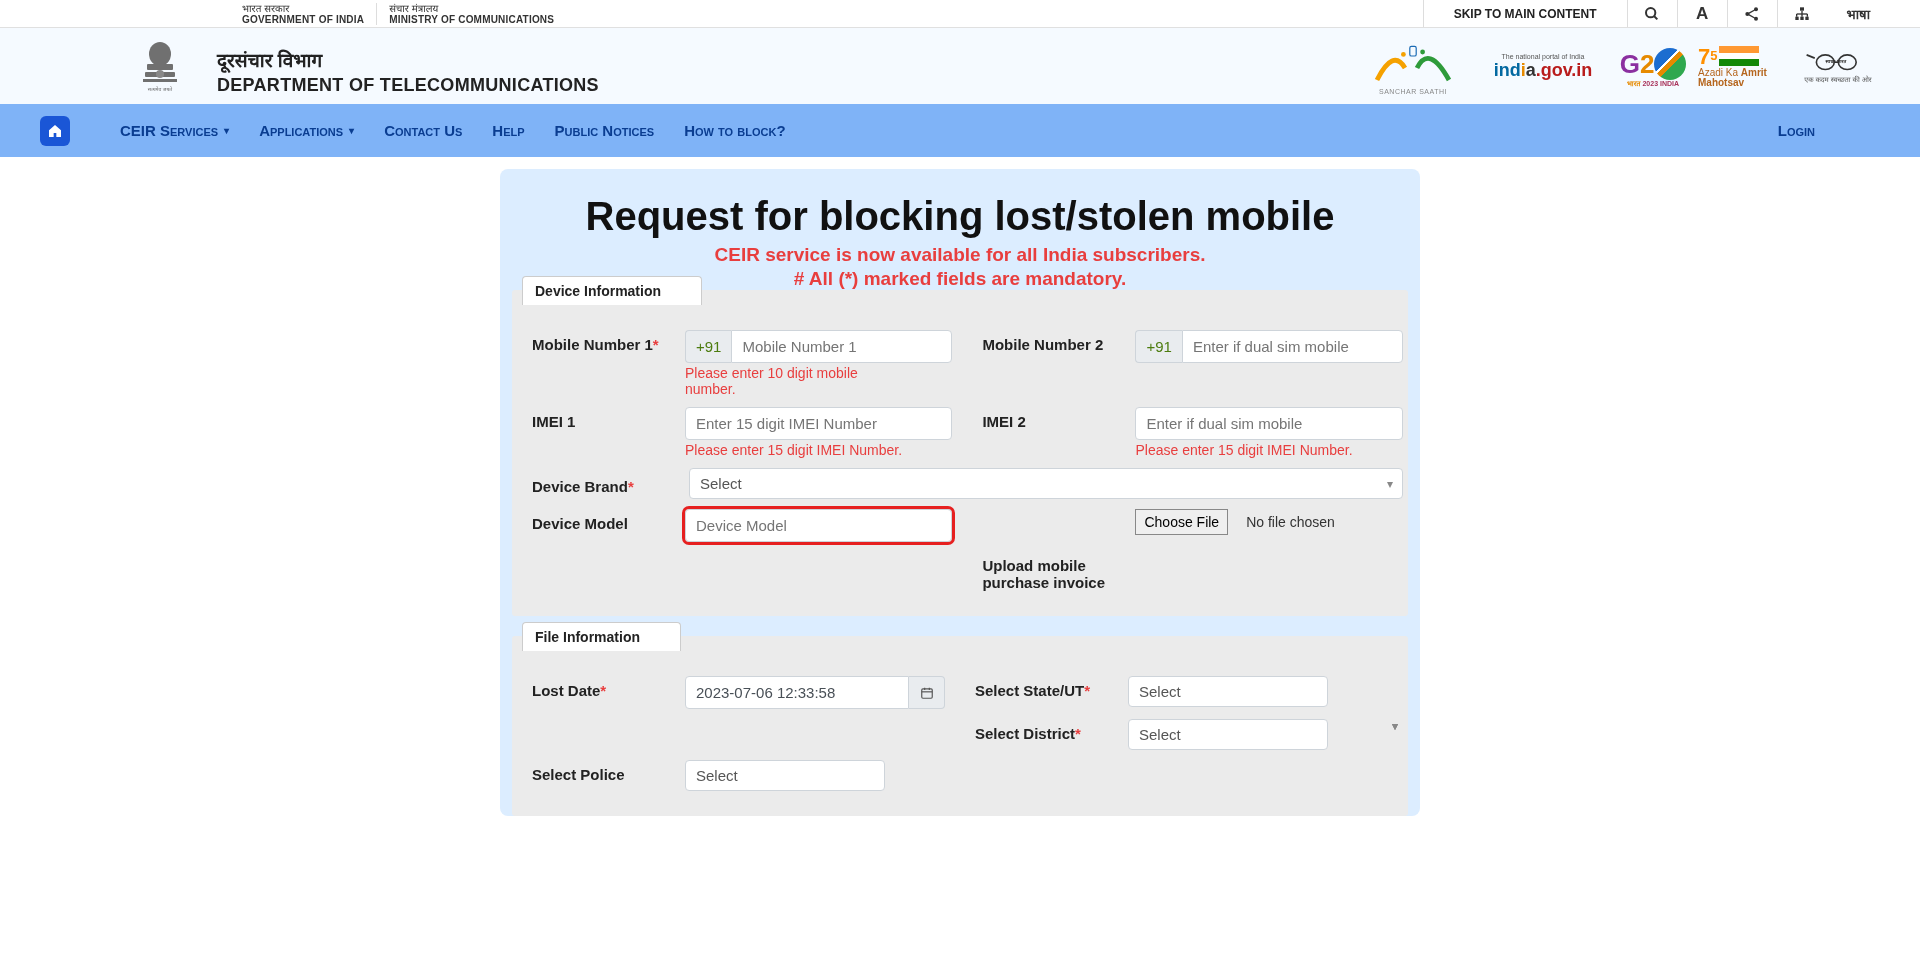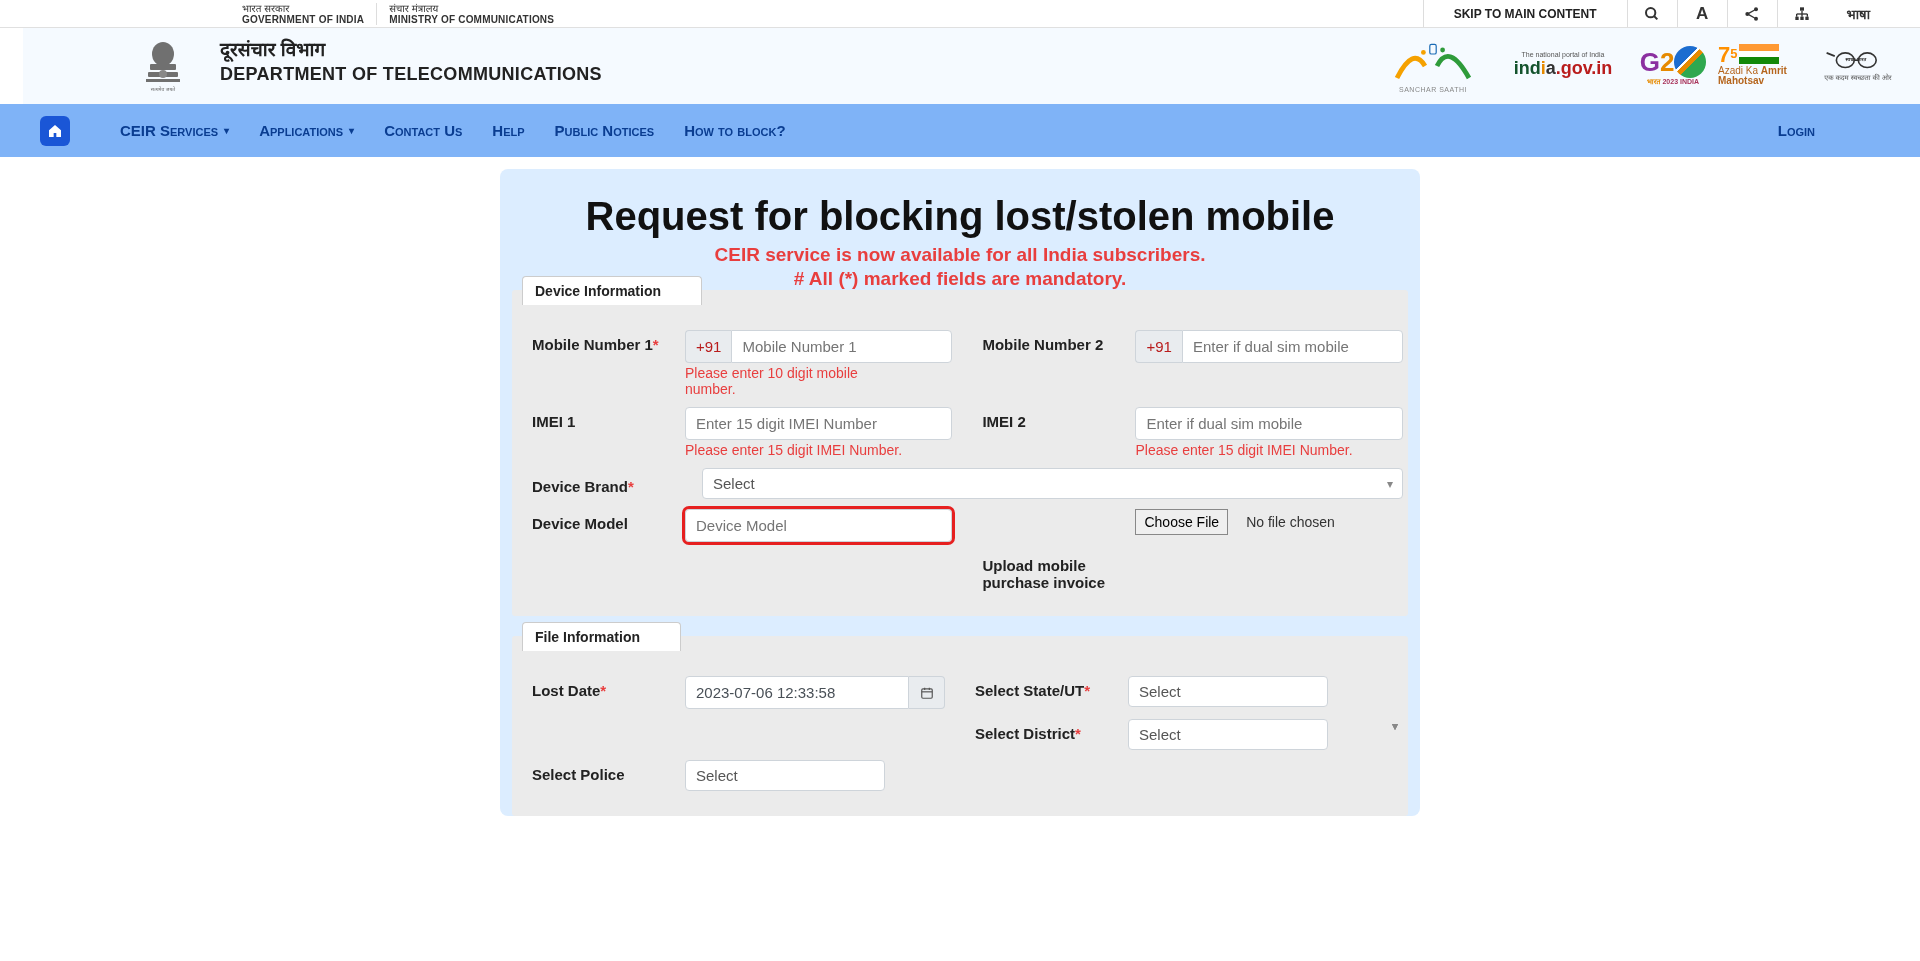--- a/index.html
+++ b/index.html
@@ -38,25 +38,24 @@
       align-items: center;
       justify-content: center;
       font-size: 15px;
       color: #333;
       cursor: pointer;
     }
     .top-bar .lang { font-weight: 600; font-size: 13px; color:#333; padding: 0 20px;}
     
     .header-row {
       display: flex;
-      align-items: flex-start;
-      padding: 8px 12px;
+      align-items: flex-end;
+      padding: 8px 32px;
       background: #f5faff;
       height: 76px;
-      margin-left: 23px;
     }
     .header-row .emblem {
       width: 45px;
       height: 60px;
       margin-left: 105px;
       margin-right: 35px;
       display: flex;
       align-items: center;
       justify-content: center;
     }
@@ -187,40 +186,40 @@
     .lbl .req { color: #e83e3e; font-weight: 700; }
     .input-col { flex: 1; display: flex; flex-direction: column; gap: 2px;}
     .input-group { display: flex; }
     .prefix {
       background: #e9ecef;
       border: 1px solid #ced4da;
       border-right: none;
       border-radius: 4px 0 0 4px;
       padding: 7px 10px;
       font-size: 15px;
-      color: #b91c1c;
+      color: #4d7c0f;
     }
     input.text-input, select.text-input {
       flex: 1;
       border: 1px solid #ced4da;
       border-radius: 4px;
       padding: 7px 10px;
       font-size: 15px;
       color: #495057;
       background: #fff;
       font-family: inherit;
       min-width: 0;
     }
     .input-group input.text-input { border-radius: 0 4px 4px 0; }
     .error-msg { color: #e83e3e; font-size: 14px; font-weight: 500; max-width: 200px;}
     
     .full-width-select {
       display: flex;
       align-items: center;
-      gap: 25px;
+      gap: 12px;
       grid-column: 1 / -1;
     }
     .full-width-select .lbl { width: 145px; }
     .full-width-select .select-wrap { flex: 1; position: relative; }
     .select-wrap select {
       width: 100%;
       appearance: none;
       background: #fff;
       border: 1px solid #ced4da;
       border-radius: 4px;
@@ -371,21 +370,21 @@
         <circle cx="38" cy="18" r="3" fill="#f5a100"></circle>
         <circle cx="62" cy="15" r="3" fill="#2e9b3a"></circle>
         <rect x="46" y="8" width="8" height="12" rx="2" fill="none" stroke="#1b6bb5" stroke-width="1.5"></rect>
       </svg>
       <span style="letter-spacing:0.5px;">SANCHAR SAATHI</span>
     </div>
   </div>
   <div class="logo-slot">
     <div style="display:flex;flex-direction:column;align-items:center;">
       <span style="font-size:7px;color:#555;">The national portal of India</span>
-      <span class="india-gov"><span style="color:#14532d;">ind</span><span class="orange">i</span><span style="color:#333;">a</span><span style="color:#b91c1c;">.gov.in</span></span>
+      <span class="india-gov"><span style="color:#0369a1;">ind</span><span class="orange">i</span><span style="color:#333;">a</span><span style="color:#b91c1c;">.gov.in</span></span>
     </div>
   </div>
   <div class="logo-slot wide">
     <div style="display:flex;flex-direction:column;align-items:center;line-height:1;">
       <span class="g20">
           <span class="g">G</span>
           <span class="two">2</span>
           <span class="zero"></span>
         </span>
       <span style="font-size:7px;color:#a8325a;font-weight:600;"><span style="color:#e68a00">भारत</span> <span>2023 INDIA</span></span>

